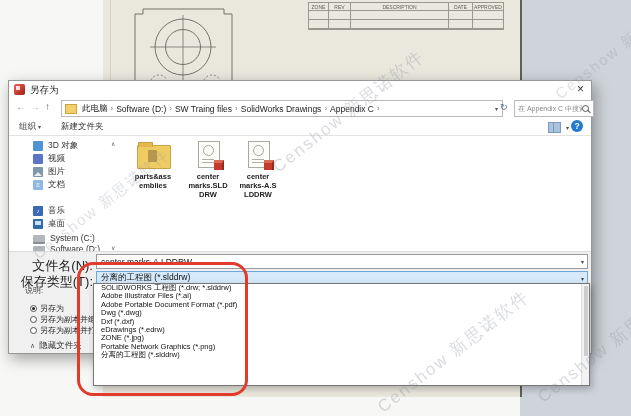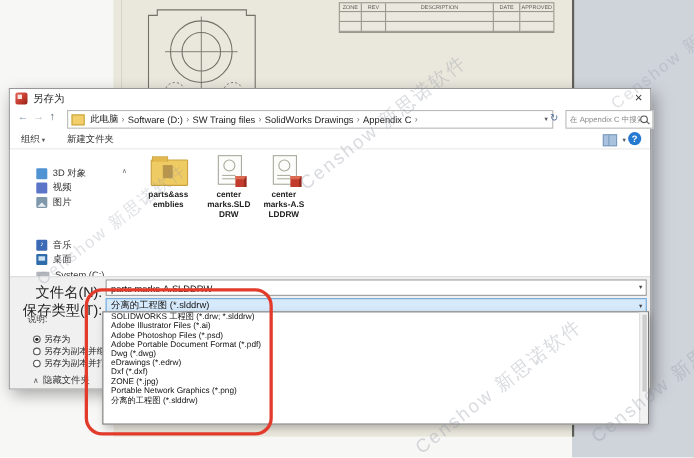--- a/index.html
+++ b/index.html
@@ -56,21 +56,21 @@
   .tb-organize{position:absolute;left:10px;top:2px;}
   .tb-caret{font-size:6px;color:#555;margin-left:2px;}
   .tb-newfolder{position:absolute;left:52px;top:2px;}
   .view-btn{position:absolute;right:30px;top:3px;width:11px;height:9px;background:#a9c3de;border:1px solid #7c9cbd;}
   .view-btn::after{content:"";position:absolute;left:4px;top:0;width:1px;height:100%;background:#7c9cbd;}
   .view-caret{position:absolute;right:22px;top:5px;font-size:6px;color:#555;}
   .help-btn{position:absolute;right:8px;top:1px;width:12px;height:12px;border-radius:50%;background:#2479d0;
             color:#fff;font-size:8.5px;text-align:center;line-height:12px;font-weight:bold;}
 
   .body{position:absolute;left:0;top:55px;width:100%;height:115px;background:#fff;}
-  .sidebar{position:absolute;left:0;top:14px;width:112px;height:115px;text-decoration:underline;}
+  .sidebar{position:absolute;left:0;top:2px;width:112px;height:115px;text-decoration:underline;}
   .side-item{position:absolute;left:0;width:112px;height:12px;display:flex;align-items:center;
              padding-left:24px;font-size:8.5px;color:#333;box-sizing:border-box;white-space:nowrap;}
   .si{width:10px;height:10px;margin-right:5px;flex:none;border-radius:1px;position:relative;
       color:#fff;font-size:6px;line-height:10px;text-align:center;}
   .si-3d{background:#4f93d2;}
   .si-video{background:#5a74c8;}
   .si-pic{background:#7e97ab;}
   .si-pic::after{content:"";position:absolute;left:1px;bottom:1px;border-left:4px solid transparent;
                  border-right:4px solid transparent;border-bottom:4px solid #e8eef2;}
   .si-doc{background:#8fb9e3;}
@@ -217,20 +217,24 @@
             <span>3D 对象</span>
           </div>
         <div class="side-item" style="top:15px">
             <span class="si si-video"></span>
             <span>视频</span>
           </div>
         <div class="side-item" style="top:28px">
             <span class="si si-pic"></span>
             <span>图片</span>
           </div>
+        <div class="side-item" style="top:41px">
+            <span class="si si-doc"></span>
+            <span>文档</span>
+          </div>
         <div class="side-item" style="top:67px">
             <span class="si si-music"></span>
             <span>音乐</span>
           </div>
         <div class="side-item" style="top:80px">
             <span class="si si-desk"></span>
             <span>桌面</span>
           </div>
         <div class="side-item" style="top:94px">
             <span class="si si-drive"></span>
@@ -271,21 +275,21 @@
               <span>marks-A.S</span>
               <span>LDDRW</span>
           </div>
         </div>
       </div>
     </div>
 
     <div class="bottom">
       <div class="row-label" style="top:5px">文件名(N):</div>
       <div class="field" style="top:2px">
-        <span>parts marks-A.SLDDRW</span>
+        <span>center marks-A.LDDRW</span>
         <span class="fld-caret">▾</span>
       </div>
 
       <div class="row-label" style="top:21px">保存类型(T):</div>
       <div class="field combo-open" style="top:19px;height:14px">
         <span>分离的工程图 (*.slddrw)</span>
         <span class="fld-caret">▾</span>
       </div>
 
       <div class="desc-label">说明:</div>
@@ -305,25 +309,24 @@
 
       <div class="hide-folders">
         <span class="hf-glyph">∧</span><span>隐藏文件夹</span>
       </div>
     </div>
   </div>
 
   <div class="type-list">
     <div class="type-item">SOLIDWORKS 工程图 (*.drw; *.slddrw)</div>
     <div class="type-item">Adobe Illustrator Files (*.ai)</div>
-    <div class="type-item">Adobe Photoshop Files (*.psd)</div>
     <div class="type-item">Adobe Portable Document Format (*.pdf)</div>
     <div class="type-item">Dwg (*.dwg)</div>
+    <div class="type-item">Dxf (*.dxf)</div>
     <div class="type-item">eDrawings (*.edrw)</div>
-    <div class="type-item">Dxf (*.dxf)</div>
     <div class="type-item">ZONE (*.jpg)</div>
     <div class="type-item">Portable Network Graphics (*.png)</div>
     <div class="type-item">分离的工程图 (*.slddrw)</div>
     <div class="list-scrollbar">
         <span class="list-thumb"></span>
       </div>
   </div>
 
   <div class="red-annotation"></div>
 

